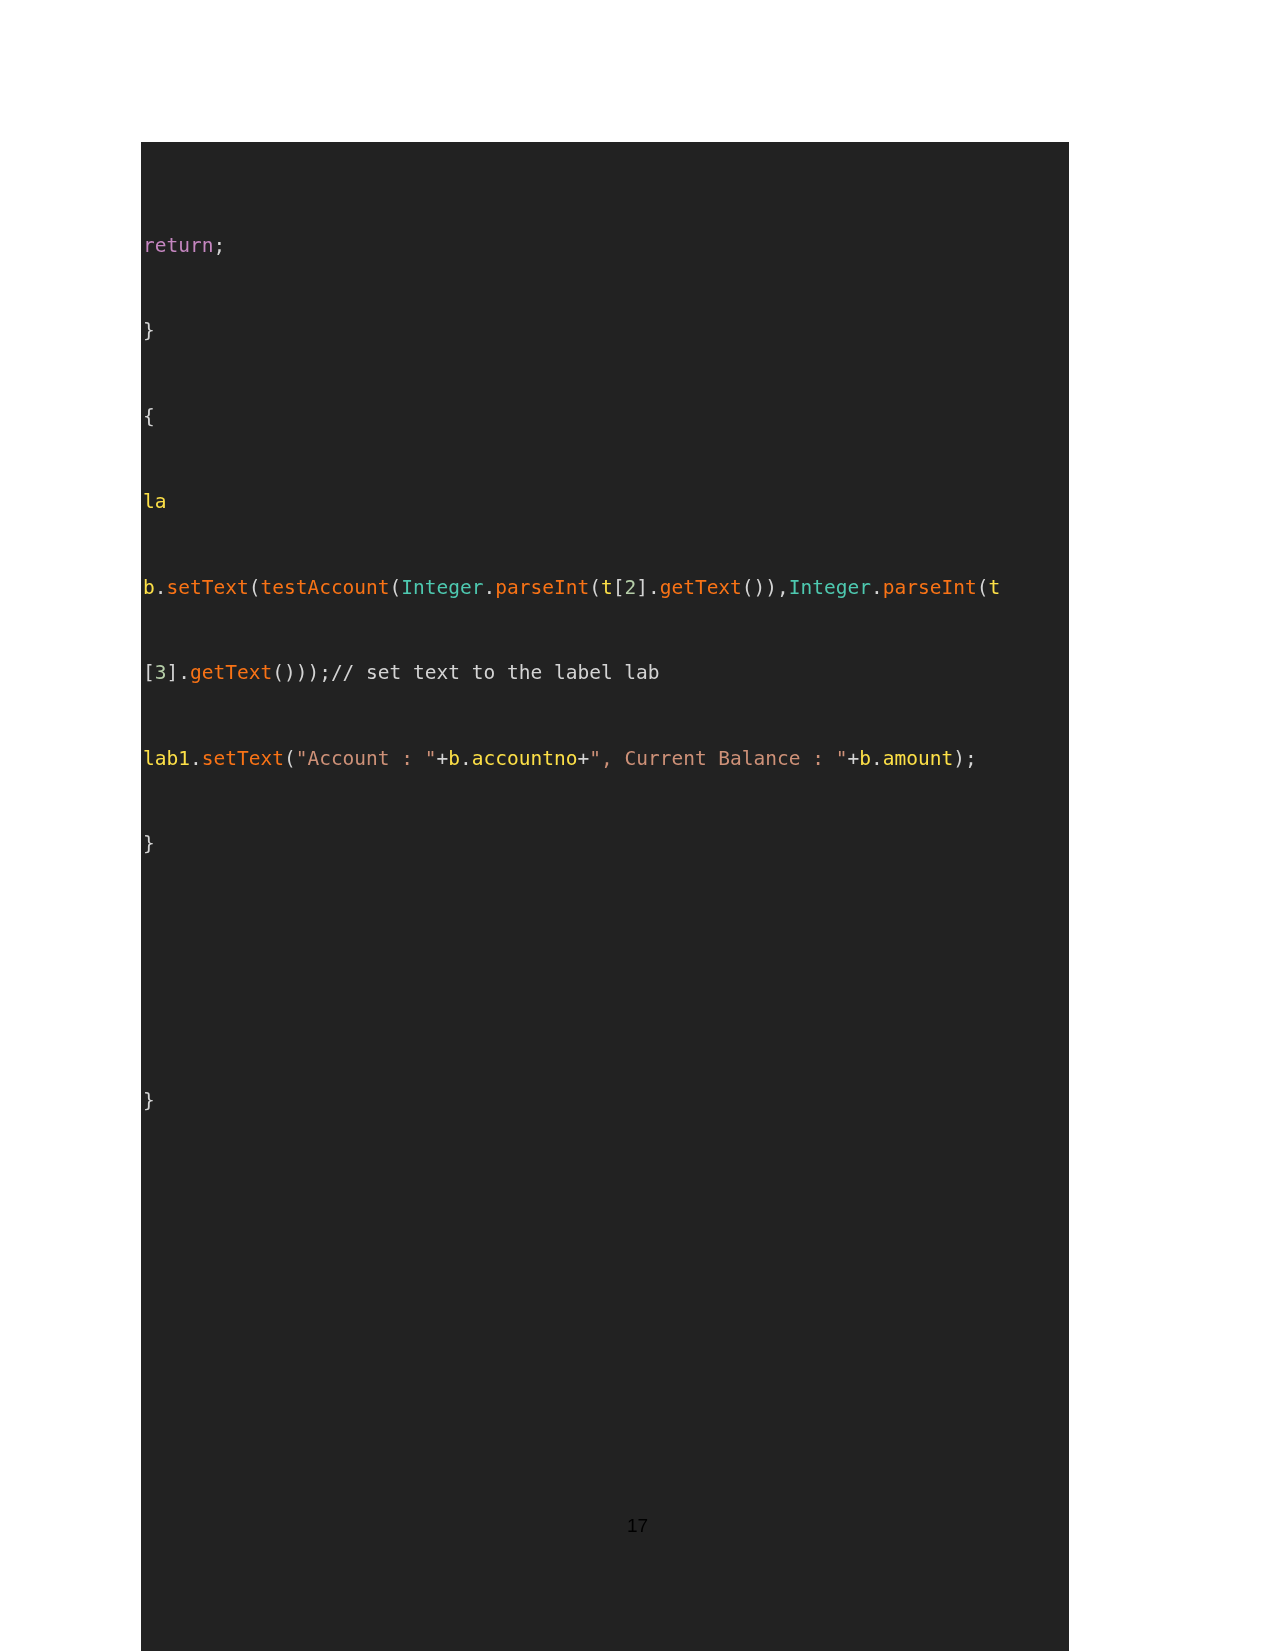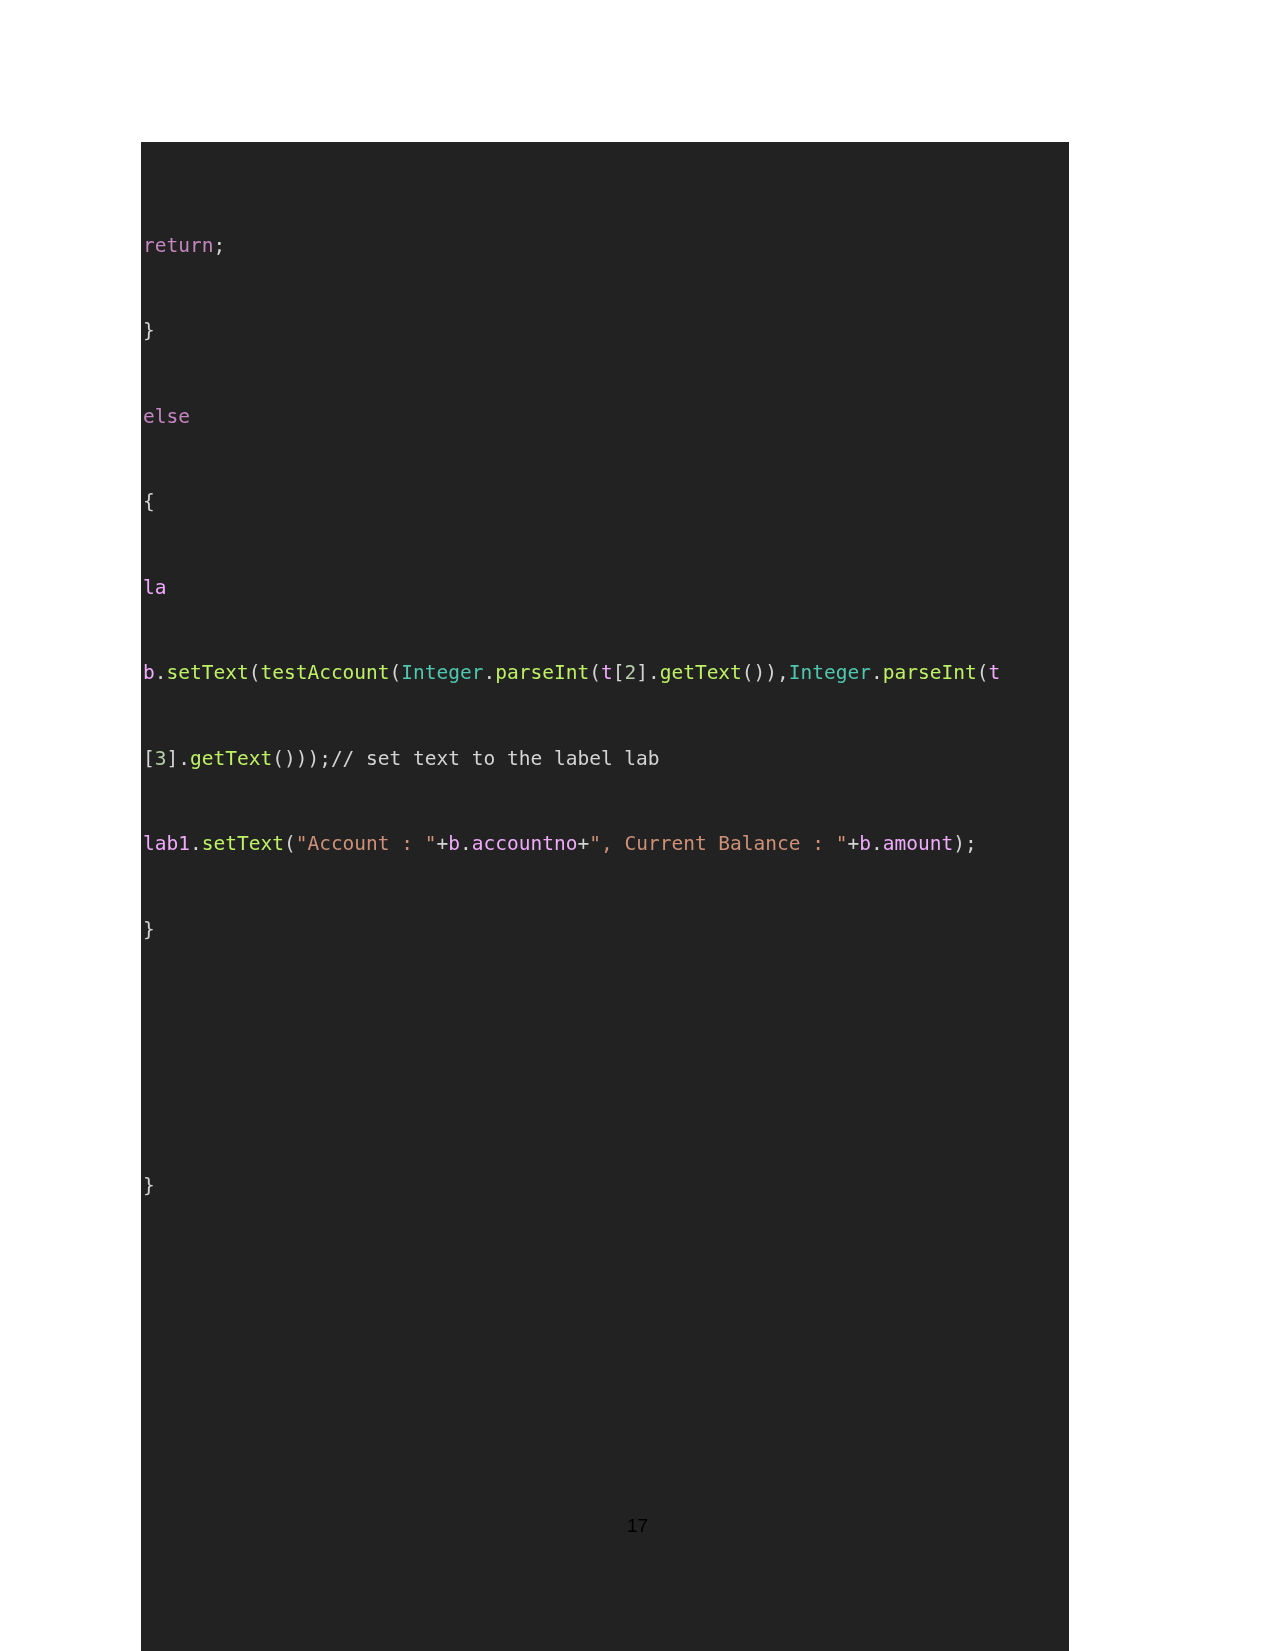--- a/index.html
+++ b/index.html
@@ -44,22 +44,22 @@
   }
   .ln {
     display: block;
     height: 28.5px;
     white-space: pre;
     overflow: visible;
   }
   
   .kw      { color: #c586c0; }  
   .kw3     { color: #4ec9b0; text-align: center; }
-  .fn      { color: #bef264; }  
-  .var     { color: #f0abfc; }  
+  .fn      { color: #f97316; }  
+  .var     { color: #fde047; }  
   .str     { color: #ce9178; }  
   .num     { color: #b5cea8; }  
   .cmtw    { color: #d4d4d4; text-align: center; }  
   .pl      { color: #d4d4d4; }
 
   #page-number {
     position: absolute;
     left: 0;
     top: 1515px;
     width: 1275px;
@@ -72,21 +72,20 @@
 </head>
 <body>
 
 <div id="page">
 
   <div id="code-block">
     <div id="code-lines">
 
       <span class="ln"><span class="kw">return</span><span class="pl">;</span></span>
       <span class="ln"><span class="pl">}</span></span>
-      <span class="ln"><span class="kw">else</span></span>
       <span class="ln"><span class="pl">{</span></span>
       <span class="ln"><span class="var">la</span></span>
       <span class="ln"><span class="var">b</span><span class="pl">.</span><span class="fn">setText</span><span class="pl">(</span><span class="fn">testAccount</span><span class="pl">(</span><span class="kw3">Integer</span><span class="pl">.</span><span class="fn">parseInt</span><span class="pl">(</span><span class="var">t</span><span class="pl">[</span><span class="num">2</span><span class="pl">].</span><span class="fn">getText</span><span class="pl">()),</span><span class="kw3">Integer</span><span class="pl">.</span><span class="fn">parseInt</span><span class="pl">(</span><span class="var">t</span></span>
       <span class="ln"><span class="pl">[</span><span class="num">3</span><span class="pl">].</span><span class="fn">getText</span><span class="pl">()));</span><span class="cmtw">// set text to the label lab</span></span>
       <span class="ln"><span class="var">lab1</span><span class="pl">.</span><span class="fn">setText</span><span class="pl">(</span><span class="str">"Account : "</span><span class="pl">+</span><span class="var">b</span><span class="pl">.</span><span class="var">accountno</span><span class="pl">+</span><span class="str">", Current Balance : "</span><span class="pl">+</span><span class="var">b</span><span class="pl">.</span><span class="var">amount</span><span class="pl">);</span></span>
       <span class="ln"><span class="pl">}</span></span>
       <span class="ln"></span>
       <span class="ln"></span>
       <span class="ln"><span class="pl">}</span></span>
       <span class="ln"></span>

